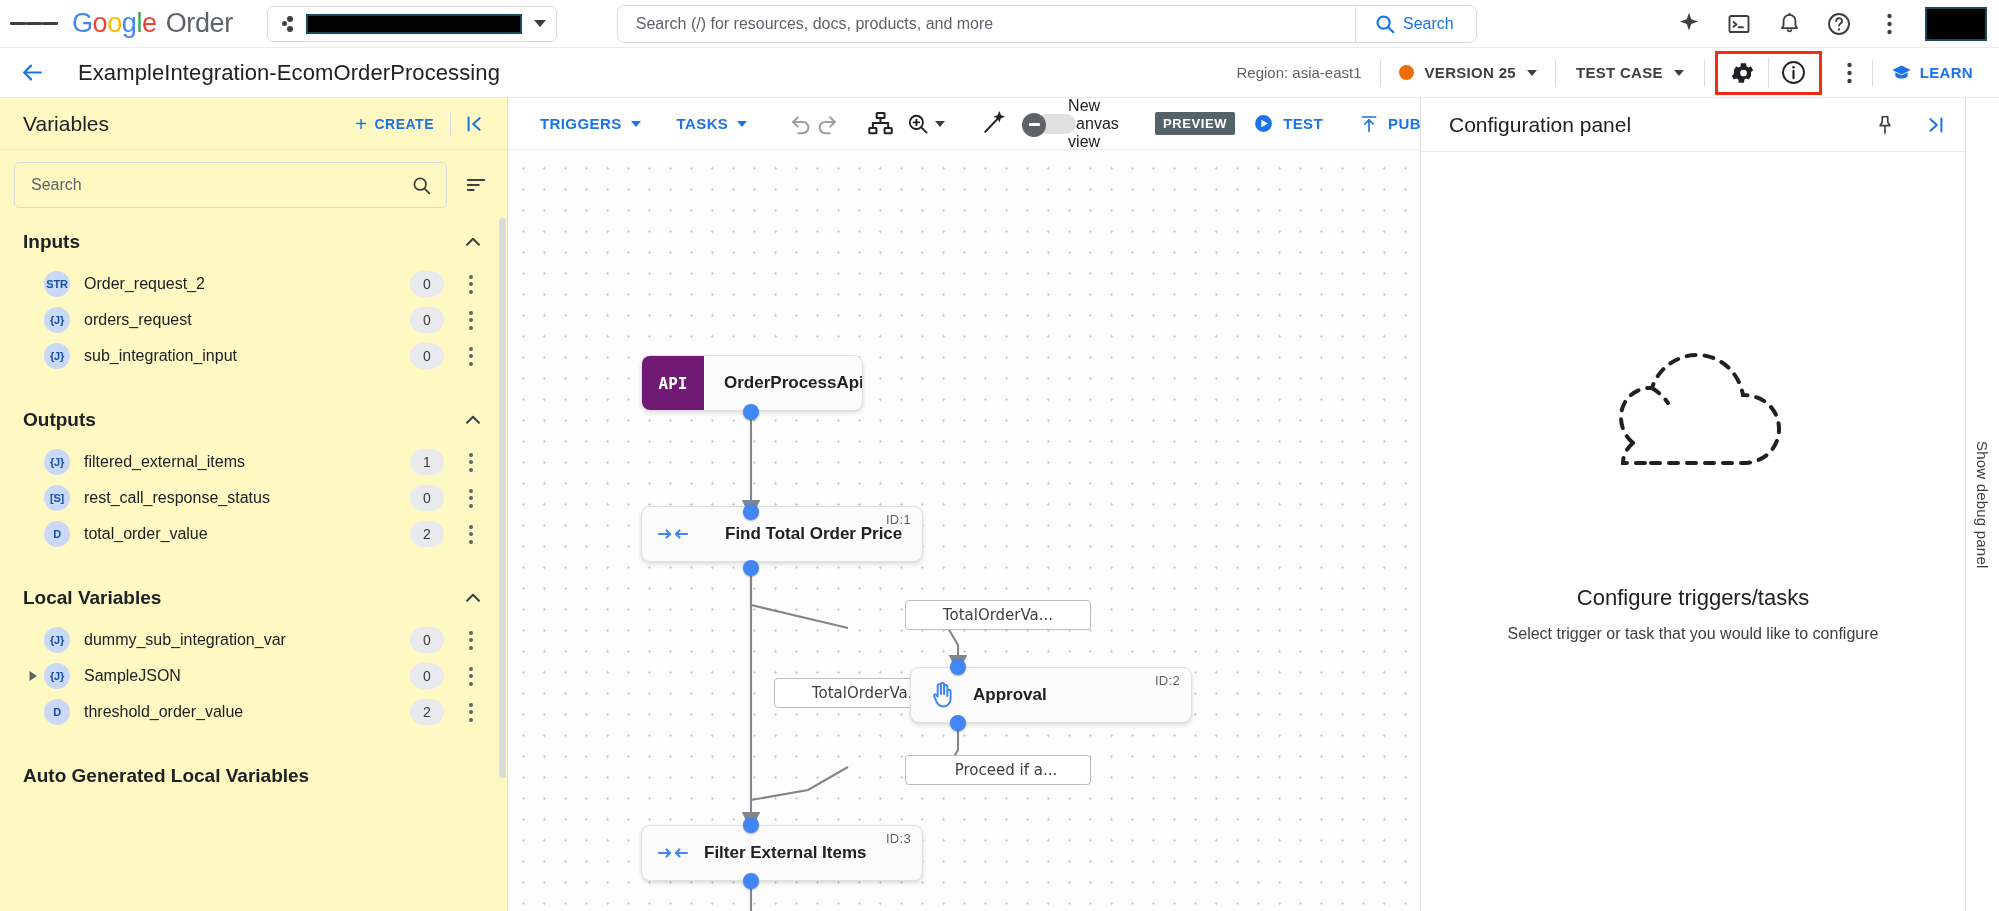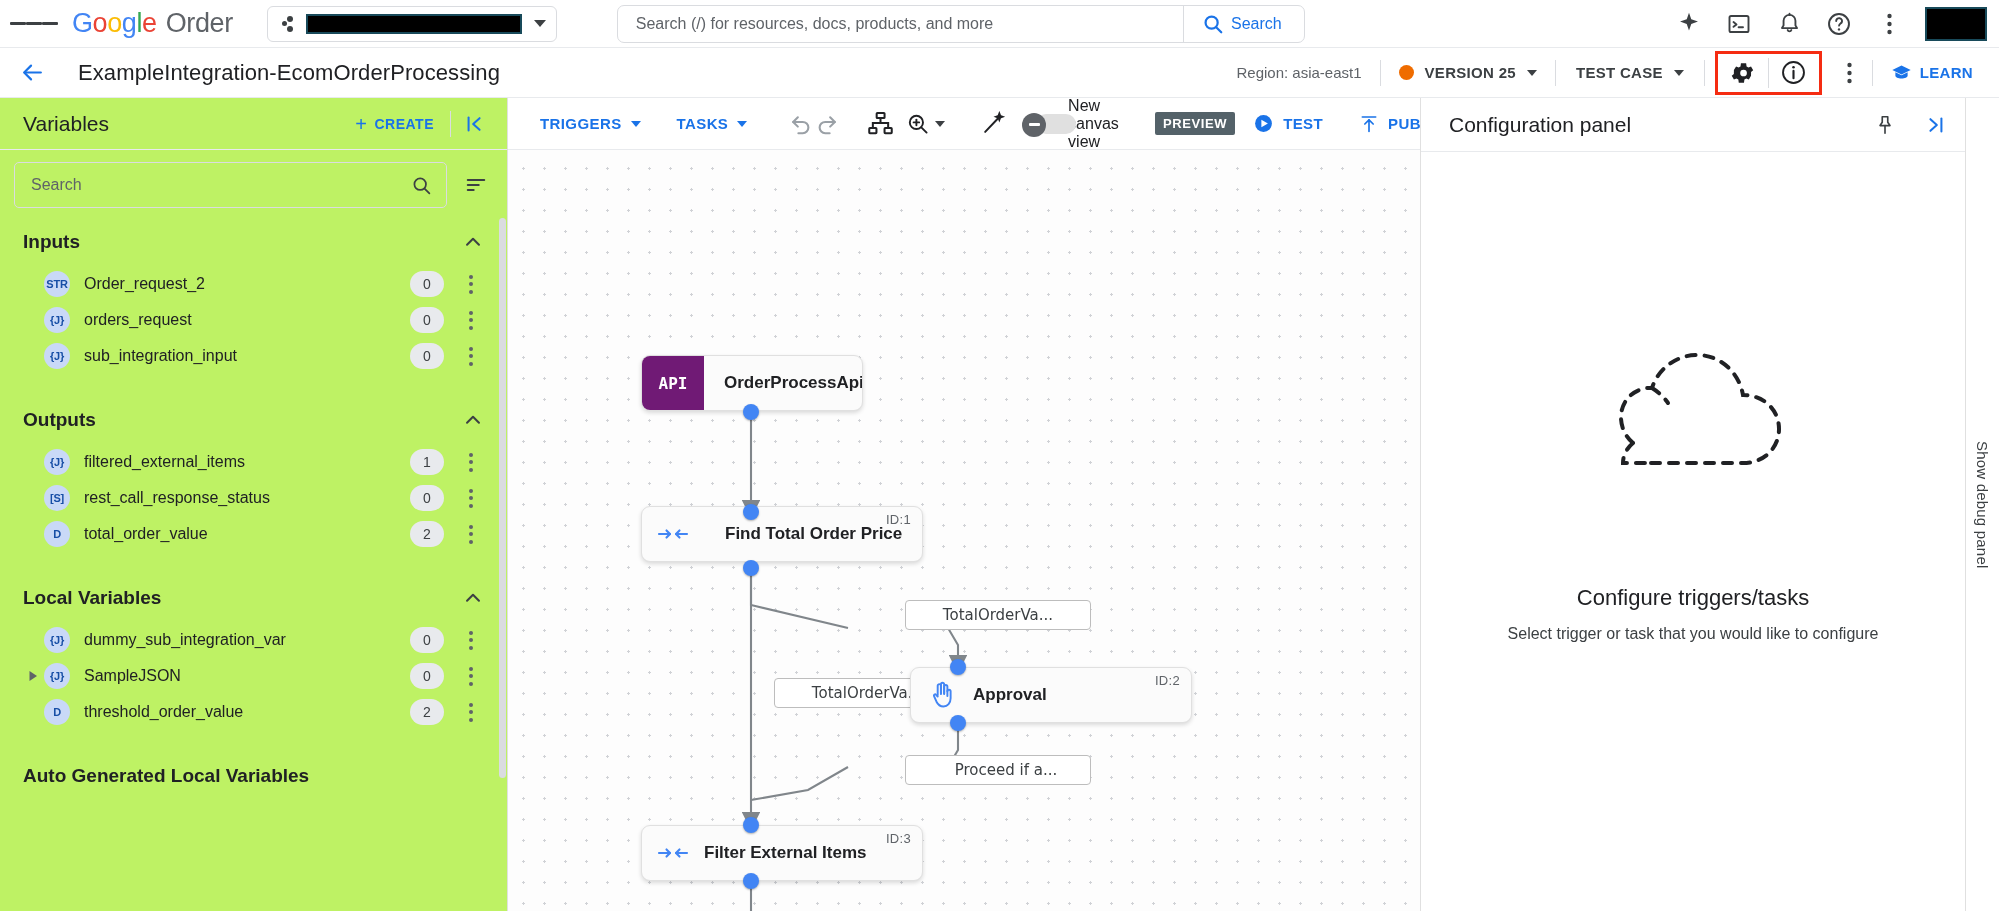--- a/index.html
+++ b/index.html
@@ -30,21 +30,21 @@
   .proj-dots { width: 16px; height: 18px; position: relative; flex: 0 0 auto; margin-right: 8px; }
   .proj-dots i { position: absolute; background: #3c4043; border-radius: 50%; display: block; }
   .proj-dots i:nth-child(1) { width: 6px; height: 6px; left: 5px; top: 1px; }
   .proj-dots i:nth-child(2) { width: 5px; height: 5px; left: 0px; top: 6px; }
   .proj-dots i:nth-child(3) { width: 6px; height: 6px; left: 5px; top: 11px; }
   .redacted { background: #000; border: 2px solid #184a5a; height: 20px; flex: 1 1 auto; min-width: 200px; }
   .caret-dn { width: 0; height: 0; border-left: 6px solid transparent; border-right: 6px solid transparent;
               border-top: 7px solid #3c4043; margin-left: 12px; flex: 0 0 auto; }
 
   .searchwrap {
-    margin-left: 60px; height: 38px; flex: 0 0 auto; width: 688px;
+    margin-left: 60px; height: 38px; flex: 0 0 auto; width: 860px;
     border: 1px solid #dadce0; border-radius: 7px; display: flex; align-items: center;
     background: #fff;
   }
   .searchwrap input {
     flex: 1; border: 0; outline: 0; height: 100%; padding: 0 18px;
     font-size: 16px; color: #3c4043; font-family: "Liberation Sans", sans-serif; background: transparent;
   }
   .searchwrap input::placeholder { color: #5f6368; }
   .searchbtn {
     border-left: 1px solid #dadce0; height: 100%; display: flex; align-items: center; gap: 7px;
@@ -74,21 +74,21 @@
   }
   .redbox .ticon { width: 50px; height: 40px; color: #202124; }
   .redbox .inner-div { width: 1px; height: 30px; background: #dadce0; }
   .learn-btn { display: flex; align-items: center; gap: 8px; color: #1a73e8; font-size: 15px; font-weight: 600;
                padding: 0 26px 0 18px; cursor: pointer; letter-spacing: 0.3px; }
 
   
   .body { flex: 1; display: flex; min-height: 0; position: relative; }
 
   
-  .sidebar { width: 508px; min-width: 508px; background: #bef264; border-right: 1px solid #e0e0e0; display: flex; flex-direction: column; }
+  .sidebar { width: 508px; min-width: 508px; background: #fef9c3; border-right: 1px solid #e0e0e0; display: flex; flex-direction: column; }
   .sb-head { height: 52px; min-height: 52px; display: flex; align-items: center; padding: 0 10px 0 23px; border-bottom: 1px solid #e8eaed; }
   .sb-title { font-size: 21px; color: #202124; }
   .sb-head-right { margin-left: auto; display: flex; align-items: center; gap: 2px; }
   .create-btn { display: flex; align-items: center; gap: 7px; color: #1a73e8; font-size: 14px; font-weight: 600;
                 letter-spacing: 0.5px; padding: 0 14px; cursor: pointer; }
   .create-btn .plus { font-size: 20px; font-weight: 400; line-height: 1; }
   .collapse-btn { width: 44px; height: 44px; display: flex; align-items: center; justify-content: center; color: #1a73e8; cursor: pointer; }
 
   .sb-search-row { display: flex; align-items: center; padding: 12px 16px 10px 14px; gap: 14px; }
   .sb-search {

